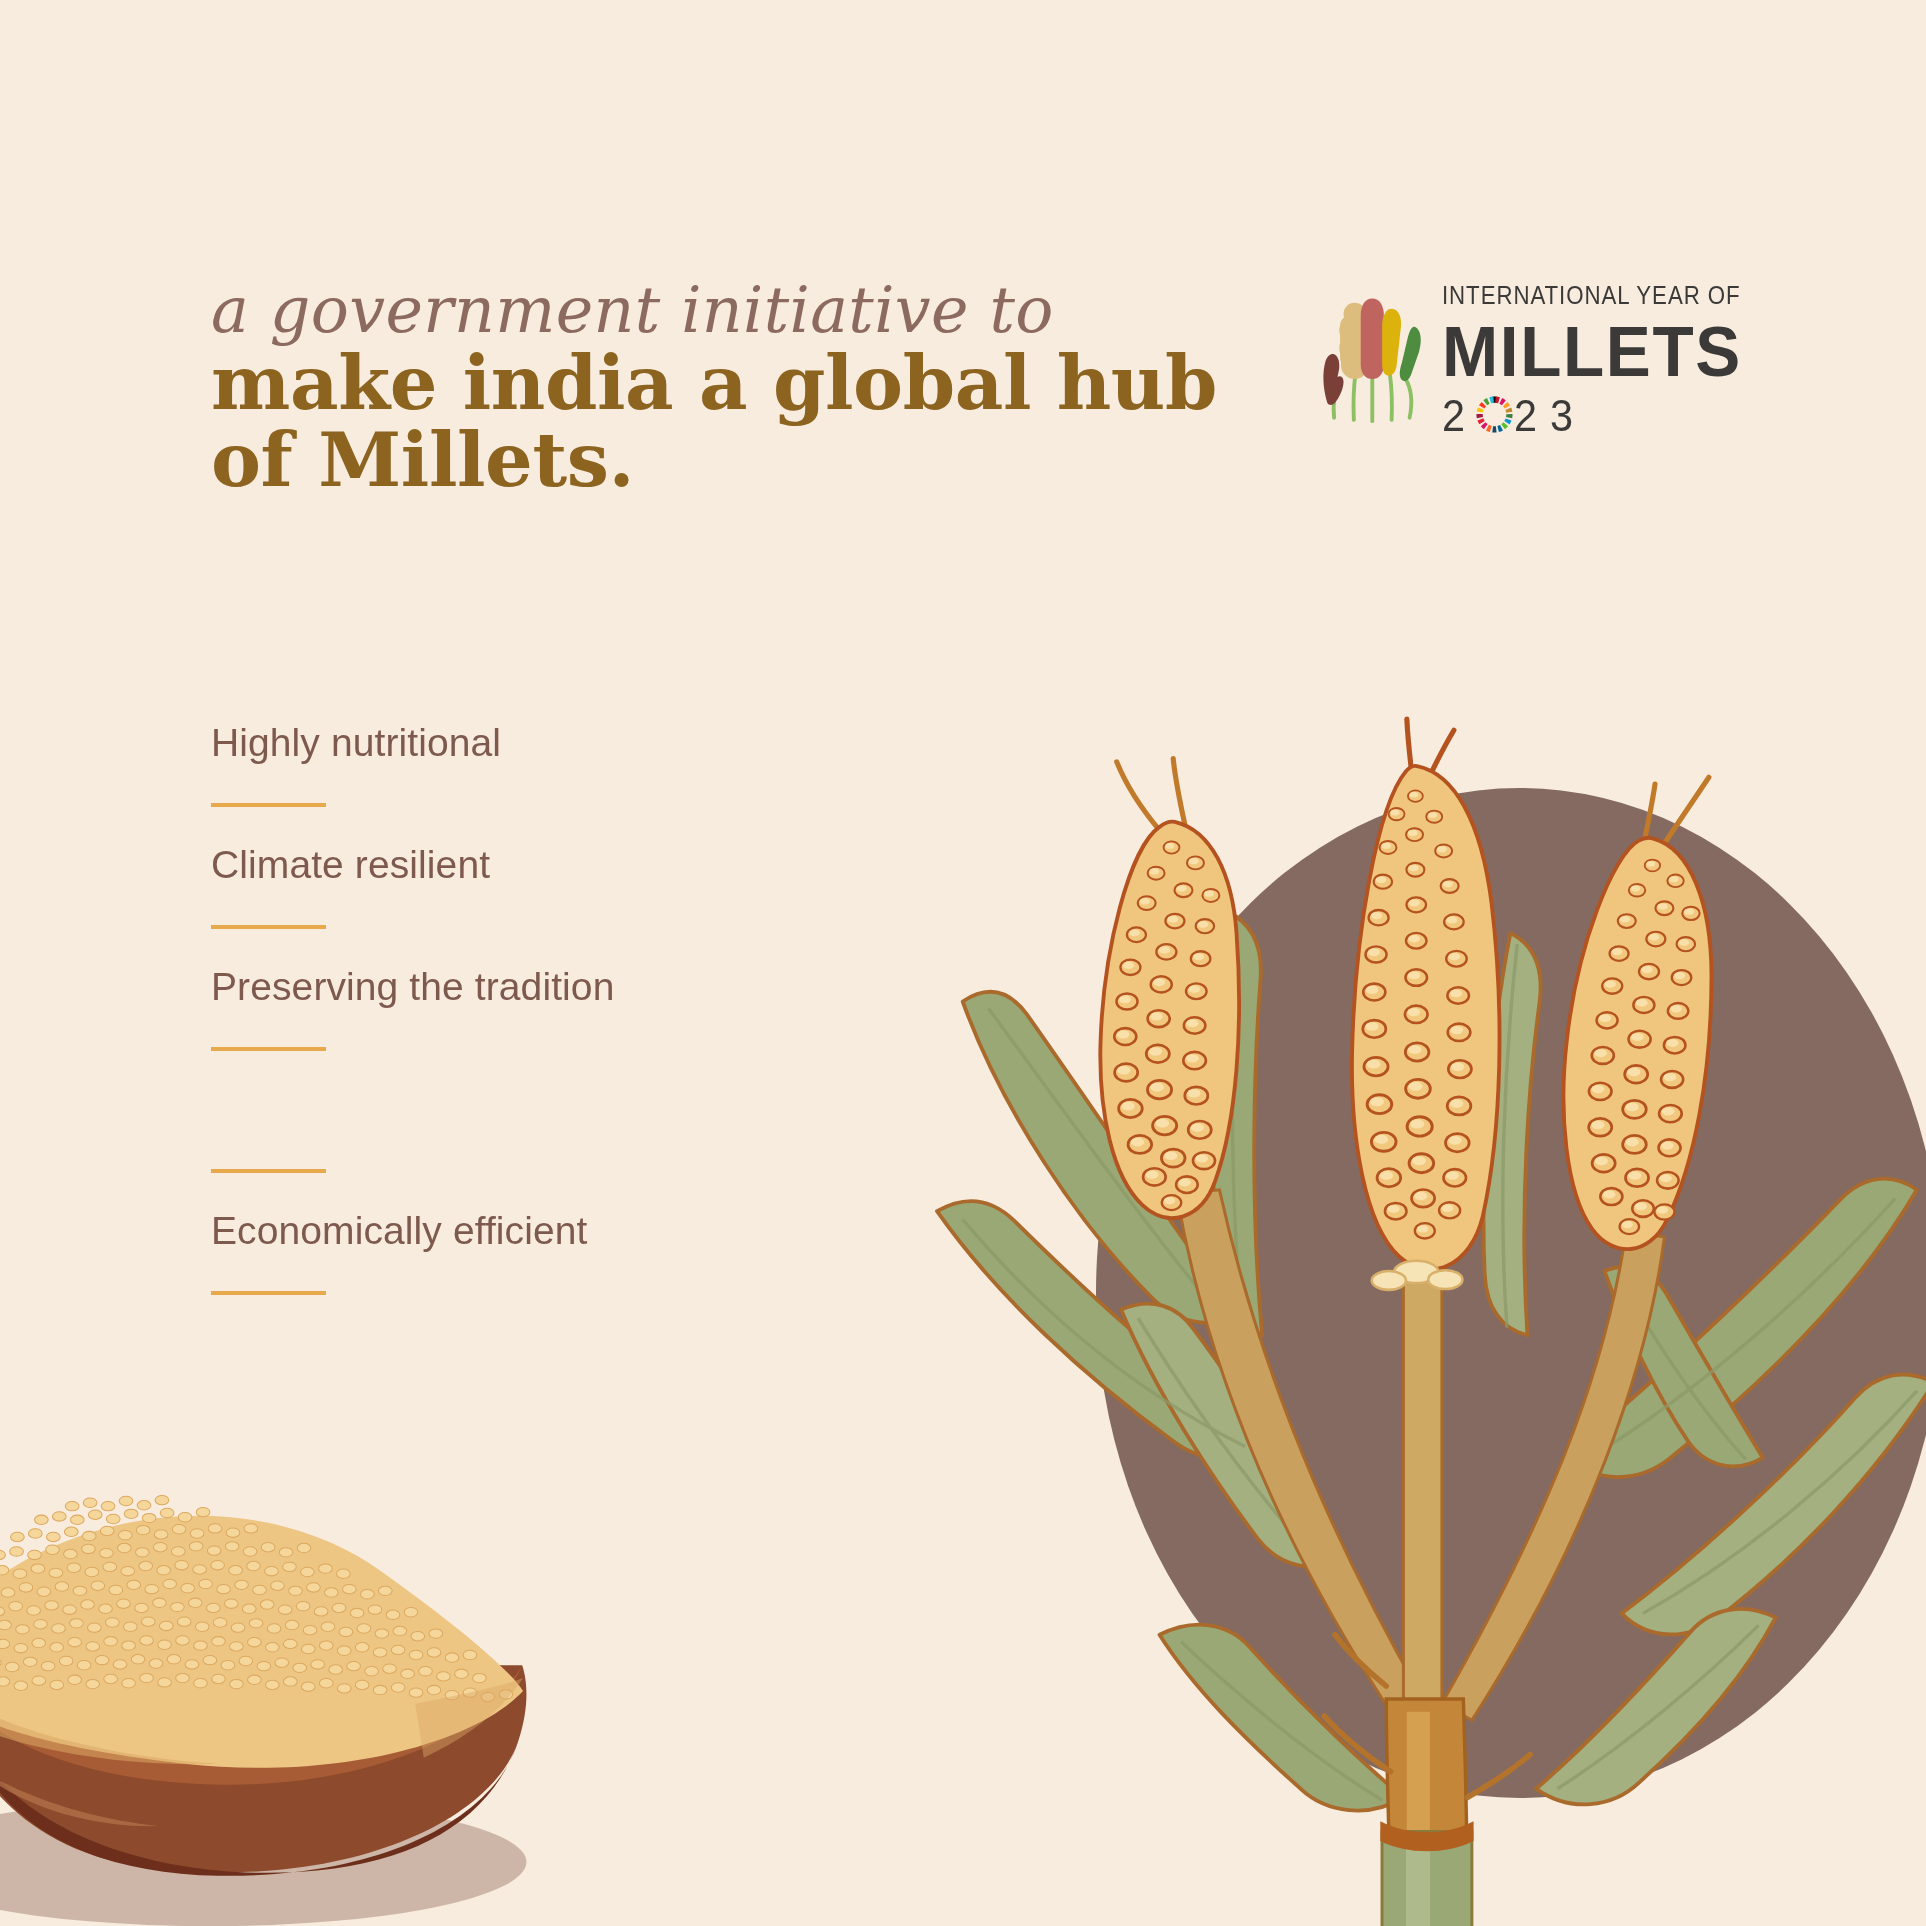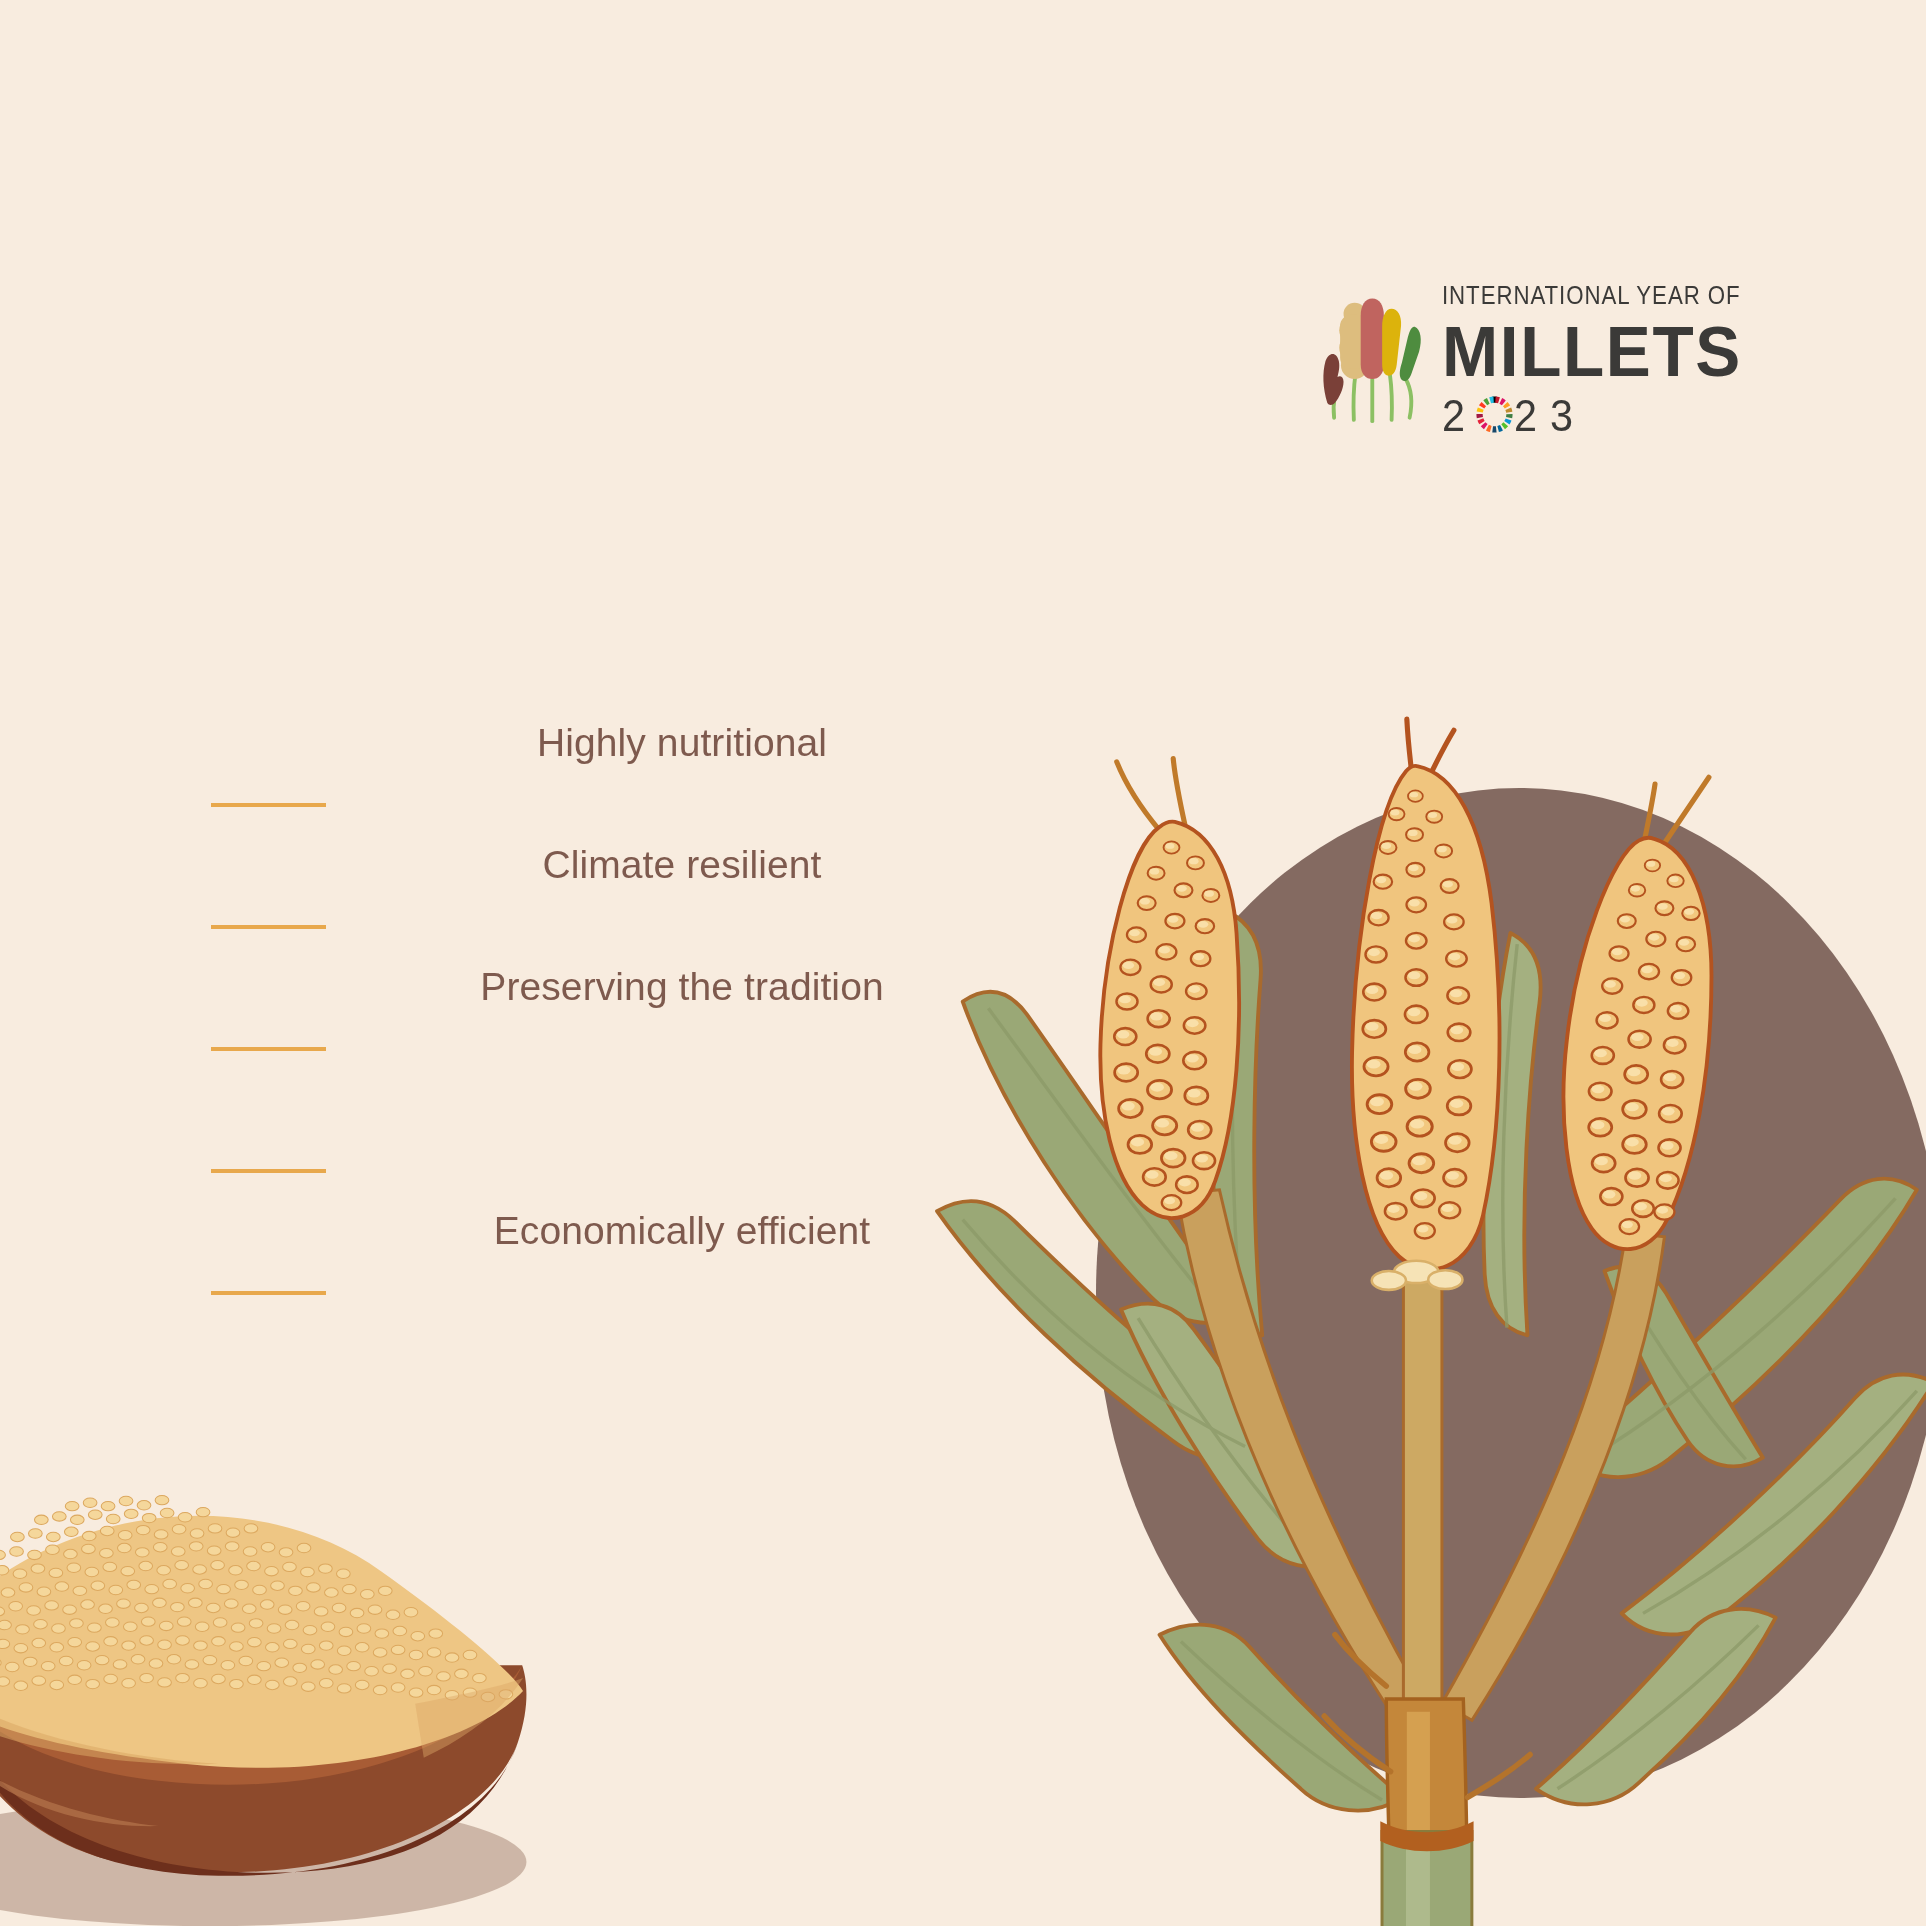--- a/index.html
+++ b/index.html
@@ -117,21 +117,20 @@
     position:relative;
     height:122px;
   }
   .feature-label{
     font-family:"Liberation Sans", sans-serif;
     font-size:39px;
     color:#7e5a4e;
     letter-spacing:0.1px;
     line-height:1.0;
     white-space:nowrap;
-    text-align:center;
   }
   .feature-rule{
     position:absolute; left:0; top:80px;
     width:115px; height:3.9px;
     background:#e8a84c;
   }
 
   
   .bowl-wrap{
     position:absolute; left:-81px; top:1464px;
@@ -145,20 +144,27 @@
   }
   svg{ display:block; overflow:visible; }
 </style>
 </head>
 <body>
 
 <div id="poster">
 
   <div class="bg-circle"></div>
 
+  <div class="headline">
+    <div class="script-line">a government initiative to</div>
+    <div class="bold-lines">
+      <span>make india a global hub</span>
+      <span>of Millets.</span>
+    </div>
+  </div>
 
   <div class="logo">
 
     <div class="logo-mark">
       <svg width="116" height="133" viewBox="0 0 270 310">
 
         <g stroke="#8cc063" stroke-width="9" fill="none" stroke-linecap="round">
           <path d="M42 300 C38 262 44 236 58 214"></path>
           <path d="M88 305 C86 262 88 226 92 196"></path>
           <path d="M131 308 L131 210"></path>

